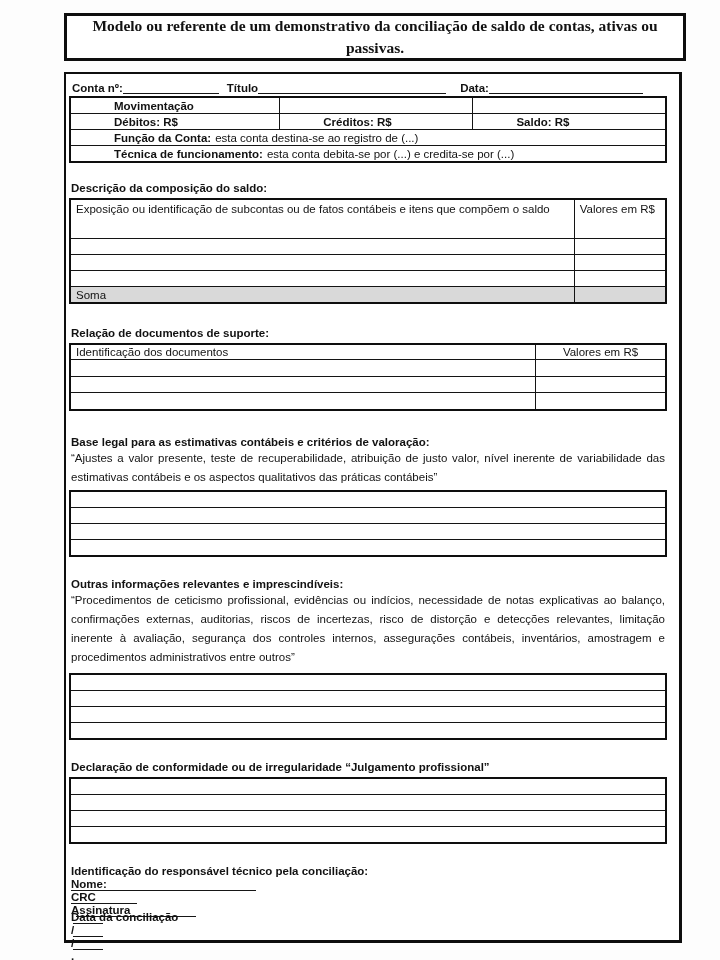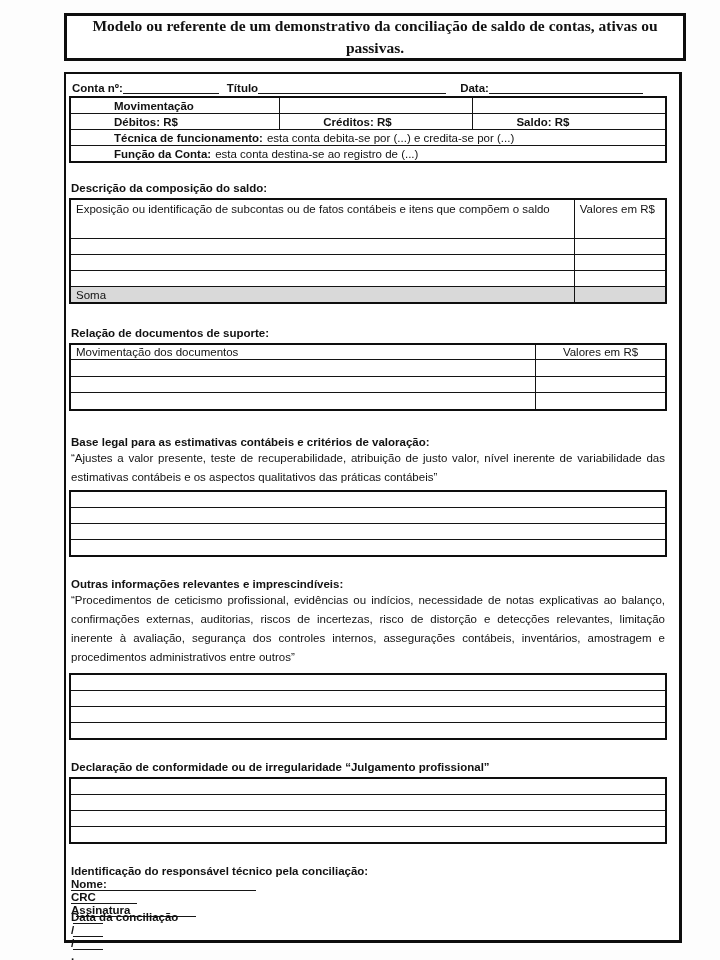--- a/index.html
+++ b/index.html
@@ -117,26 +117,26 @@
         <td></td>
         <td></td>
       </tr>
       <tr>
         <td>Débitos:  R$</td>
         <td>Créditos: R$</td>
         <td>Saldo:  R$</td>
       </tr>
       <tr class="mixed-row">
         <td colspan="3">
-          <span class="lead">Técnica de funcionamento:</span><span class="rest">esta conta debita-se por (...) e credita-se por (...)</span>
+          <span class="lead">Função da Conta:</span><span class="rest">esta conta destina-se ao registro de (...)</span>
         </td>
       </tr>
       <tr class="mixed-row">
         <td colspan="3">
-          <span class="lead">Função da Conta:</span><span class="rest">esta conta destina-se ao registro de (...)</span>
+          <span class="lead">Técnica de funcionamento:</span><span class="rest">esta conta debita-se por (...) e credita-se por (...)</span>
         </td>
       </tr>
     </tbody>
       </table>
 
     <div class="section-label lbl-desc">Descrição da composição do saldo:</div>
     <table class="desc-table frame-table">
       <colgroup>
           <col style="width:84.6%">
           <col style="width:15.4%">
@@ -166,21 +166,21 @@
       </table>
 
     <div class="section-label lbl-rel">Relação de documentos de suporte:</div>
     <table class="rel-table frame-table">
       <colgroup>
           <col style="width:78.1%">
           <col style="width:21.9%">
         </colgroup>
       <tbody>
           <tr class="hdr">
-        <td>Movimentação dos documentos</td>
+        <td>Identificação dos documentos</td>
         <td class="val-col">Valores em R$</td>
       </tr>
       <tr class="empty">
             <td></td>
             <td></td>
           </tr>
       <tr class="empty">
             <td></td>
             <td></td>
           </tr>

